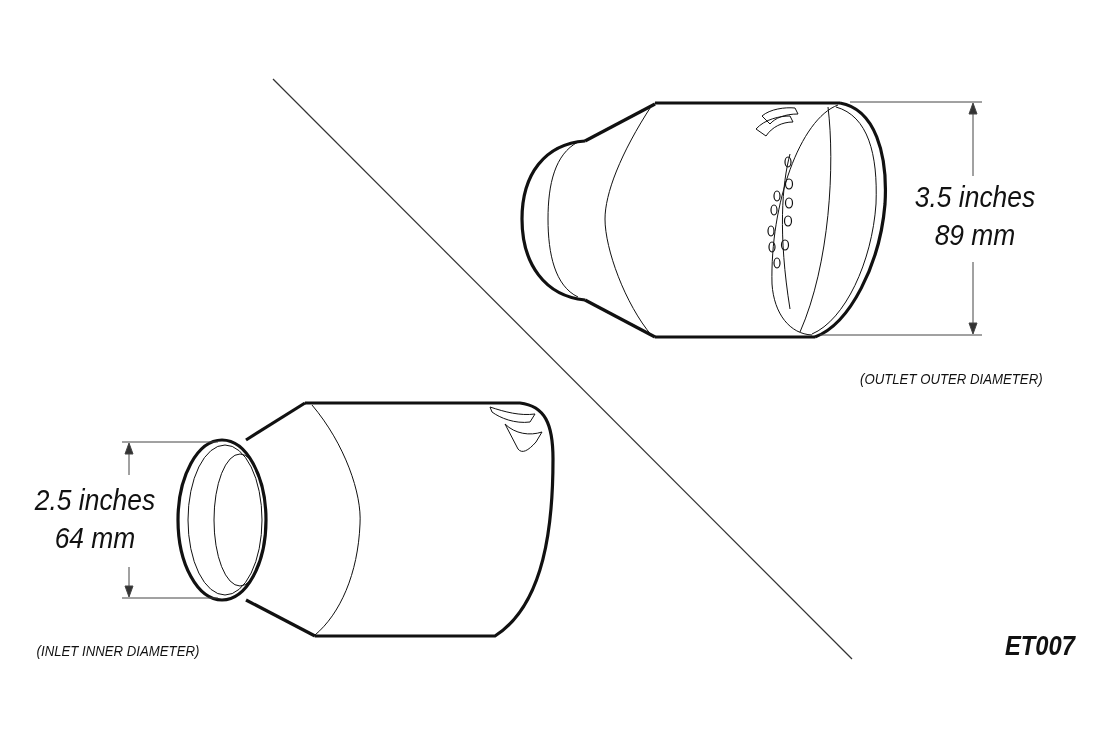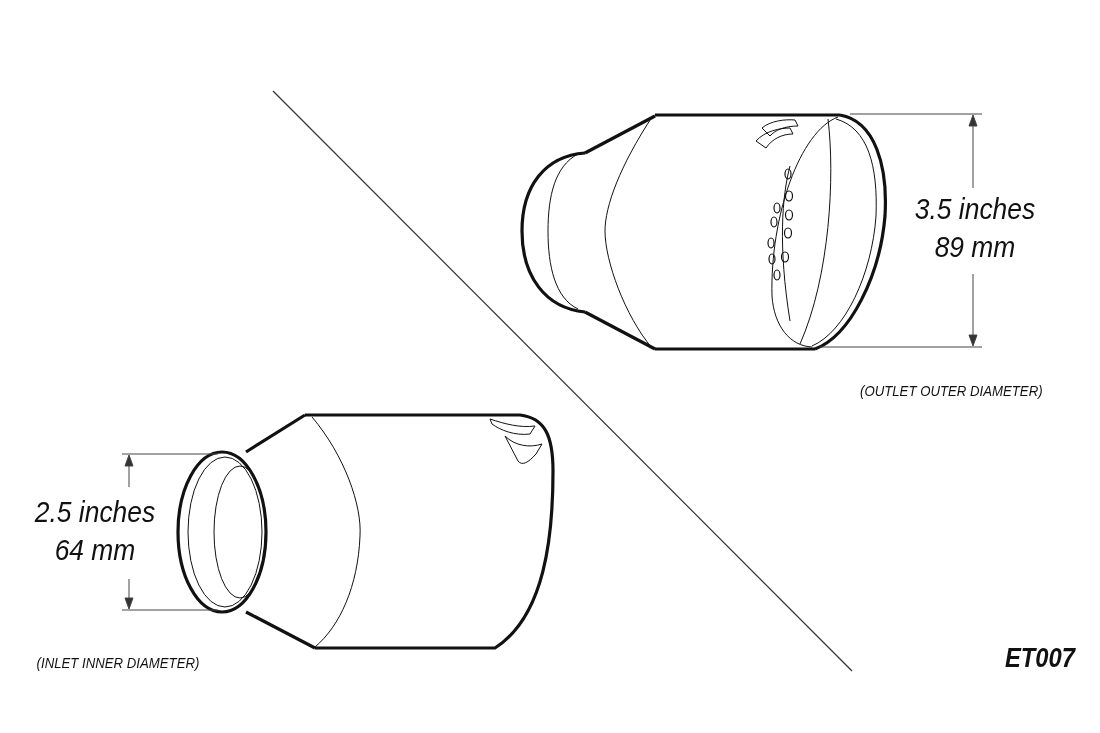--- a/index.html
+++ b/index.html
@@ -1,17 +1,17 @@
 <!DOCTYPE html>
 <html><head>
   <meta charset="utf-8">
   <style>
     html, body { margin: 0; padding: 0; background: #ffffff; }
     body { width: 1100px; height: 733px; position: relative; overflow: hidden; }
-    .stage { position: absolute; left: 0; top: 16px; width: 1100px; height: 624px; }
+    .stage { position: absolute; left: 0; top: 4px; width: 1100px; height: 624px; }
     svg.drawing { position: absolute; left: 0; top: 0; }
     .label {
       position: absolute;
       font-family: "Liberation Sans", sans-serif;
       font-style: italic;
       color: #111;
       text-align: center;
       white-space: nowrap;
       transform: scaleX(0.88);
     }

